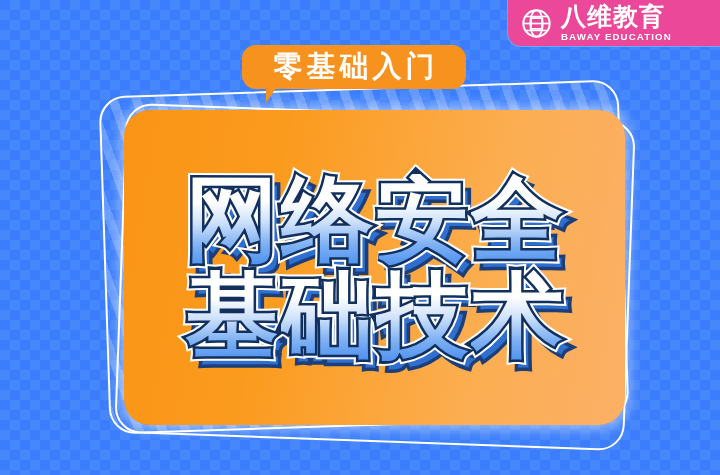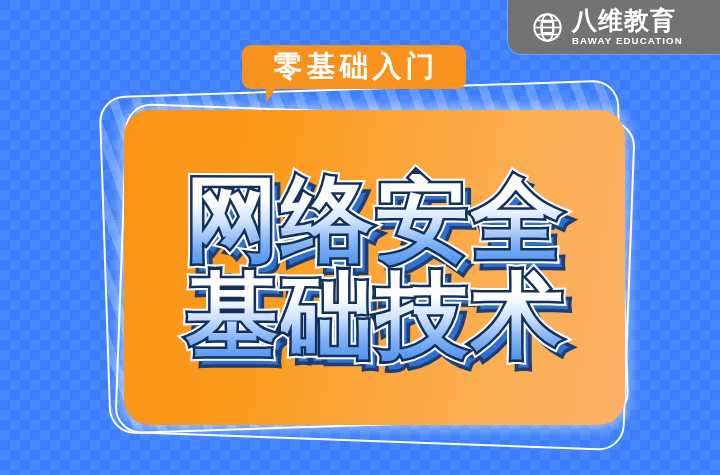--- a/index.html
+++ b/index.html
@@ -120,21 +120,21 @@
     background-clip:text;
     color:transparent;
     display:inline-block;
   }
 
   
   #badge{
     position:absolute;
     left:242px; top:45px;
     width:224px; height:44px;
-    border-radius:9px;
+    border-radius:14px;
     background:#f7921e;
     display:flex; align-items:center; justify-content:center;
     z-index:6;
   }
   #badge-label{
     font-family:"Liberation Serif", serif;
     font-weight:bold;
     color:#ffffff;
     font-size:29px;
     letter-spacing:4px;
@@ -146,27 +146,27 @@
     width:0;height:0;
     border-left:10px solid #f7921e;
     border-right:10px solid transparent;
     border-bottom:15px solid transparent;
   }
 
   
   #logo-panel{
     position:absolute;
     right:0; top:0;
-    width:213px; height:55px;
-    background:#737373;
+    width:213px; height:47px;
+    background:#ec4899;
     border:1.5px solid #6ba4fd;
     border-top:none; border-right:none;
     border-radius:0 0 0 14px;
     display:flex; align-items:center;
-    padding-left:24px;
+    padding-left:13px;
     z-index:7;
   }
   #logo-panel:before{
     content:"";
     position:absolute;
     left:-1px; top:-1px;
     width:12px; height:12px;
     border-left:1.5px solid #6ba4fd;
     border-top:none;
     border-radius:0;

